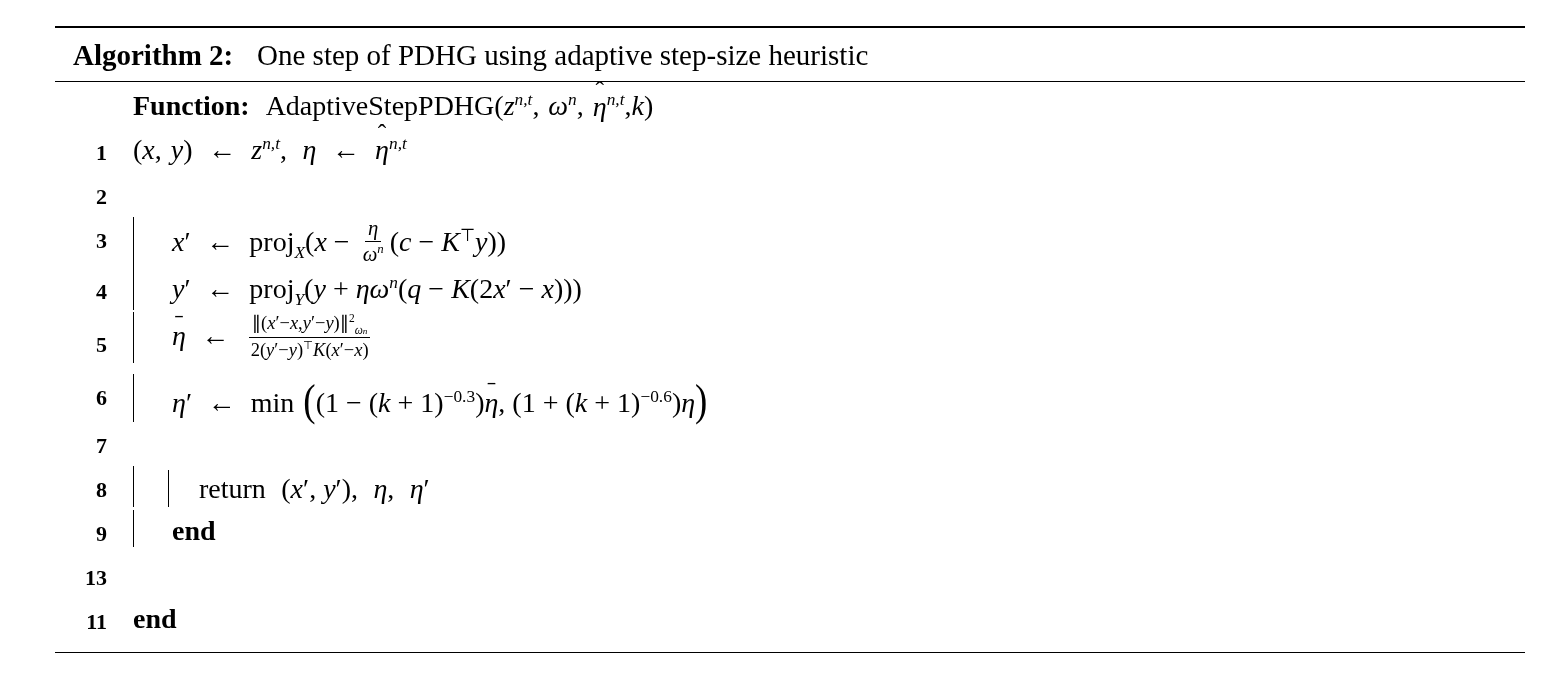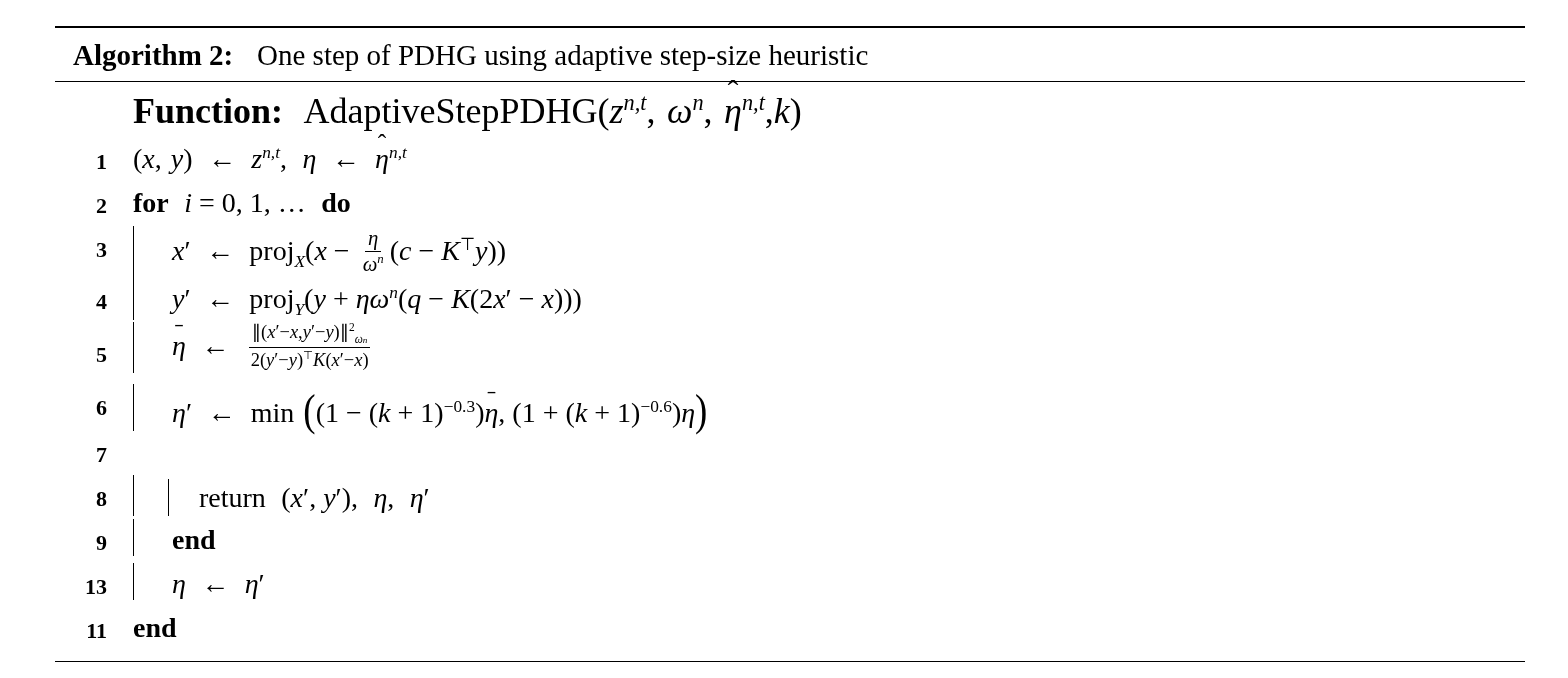--- a/index.html
+++ b/index.html
@@ -69,21 +69,21 @@
     min-width: 20px;
   }
   .content {
     flex: 1;
     padding-top: 4px;
     padding-left: 6px;
     position: relative;
   }
   .func-line {
     padding-left: 78px;
-    font-size: 36px;
+    font-size: 28px;
     padding-top: 2px;
     padding-bottom: 6px;
   }
   .indent1 {
     padding-left: 38px;
     border-left: 1.6px solid #000;
     margin-left: 6px;
   }
   .indent2 {
     padding-left: 30px;
@@ -180,23 +180,20 @@
         <div class="num">1</div>
         <div class="gut"></div>
         <div class="content">
           <span class="mup">(</span><span class="mi">x</span><span class="mup">,</span><span class="space"></span><span class="mi">y</span><span class="mup">)</span><span class="spacebig"></span>←<span class="spacebig"></span><span class="mi">z</span><span class="sup">n,t</span><span class="mup">,</span><span class="spacebig"></span><span class="mi">η</span><span class="spacebig"></span>←<span class="spacebig"></span><span class="hatwrap"><span class="hat">̂</span><span class="mi">η</span></span><span class="sup">n,t</span>
         </div>
       </div>
 
       <div class="line">
         <div class="num">2</div>
         <div class="gut"></div>
-        <div class="content">
-          <b>for</b><span class="spacebig"></span><span class="mi">i</span> <span class="mup">=</span> <span class="mup">0</span><span class="mup">,</span> <span class="mup">1</span><span class="mup">,</span> <span class="mup">…</span><span class="spacebig"></span><b>do</b>
-        </div>
       </div>
 
       <div class="line">
         <div class="num">3</div>
         <div class="gut"></div>
         <div class="content indent1">
           <span class="mi">x</span><span class="mup">′</span><span class="spacebig"></span>←<span class="spacebig"></span><span class="mup">proj</span><span class="sub">X</span><span class="mup">(</span><span class="mi">x</span> <span class="mup">−</span> <span class="frac">
               <span class="top"><span class="mi">η</span></span>
               <span class="bot"><span class="mi">ω</span><span class="sup">n</span></span>
             </span><span class="mup">(</span><span class="mi">c</span> <span class="mup">−</span> <span class="mi">K</span><span class="supn">⊤</span><span class="mi">y</span><span class="mup">))</span>
@@ -249,23 +246,20 @@
         <div class="num">9</div>
         <div class="gut"></div>
         <div class="content indent1">
           <b>end</b>
         </div>
       </div>
 
       <div class="line">
         <div class="num">13</div>
         <div class="gut"></div>
-        <div class="content indent1">
-          <span class="mi">η</span><span class="spacebig"></span>←<span class="spacebig"></span><span class="mi">η</span><span class="mup">′</span>
-        </div>
       </div>
 
       <div class="line">
         <div class="num">11</div>
         <div class="gut"></div>
         <div class="content">
           <b>end</b>
         </div>
       </div>
 

